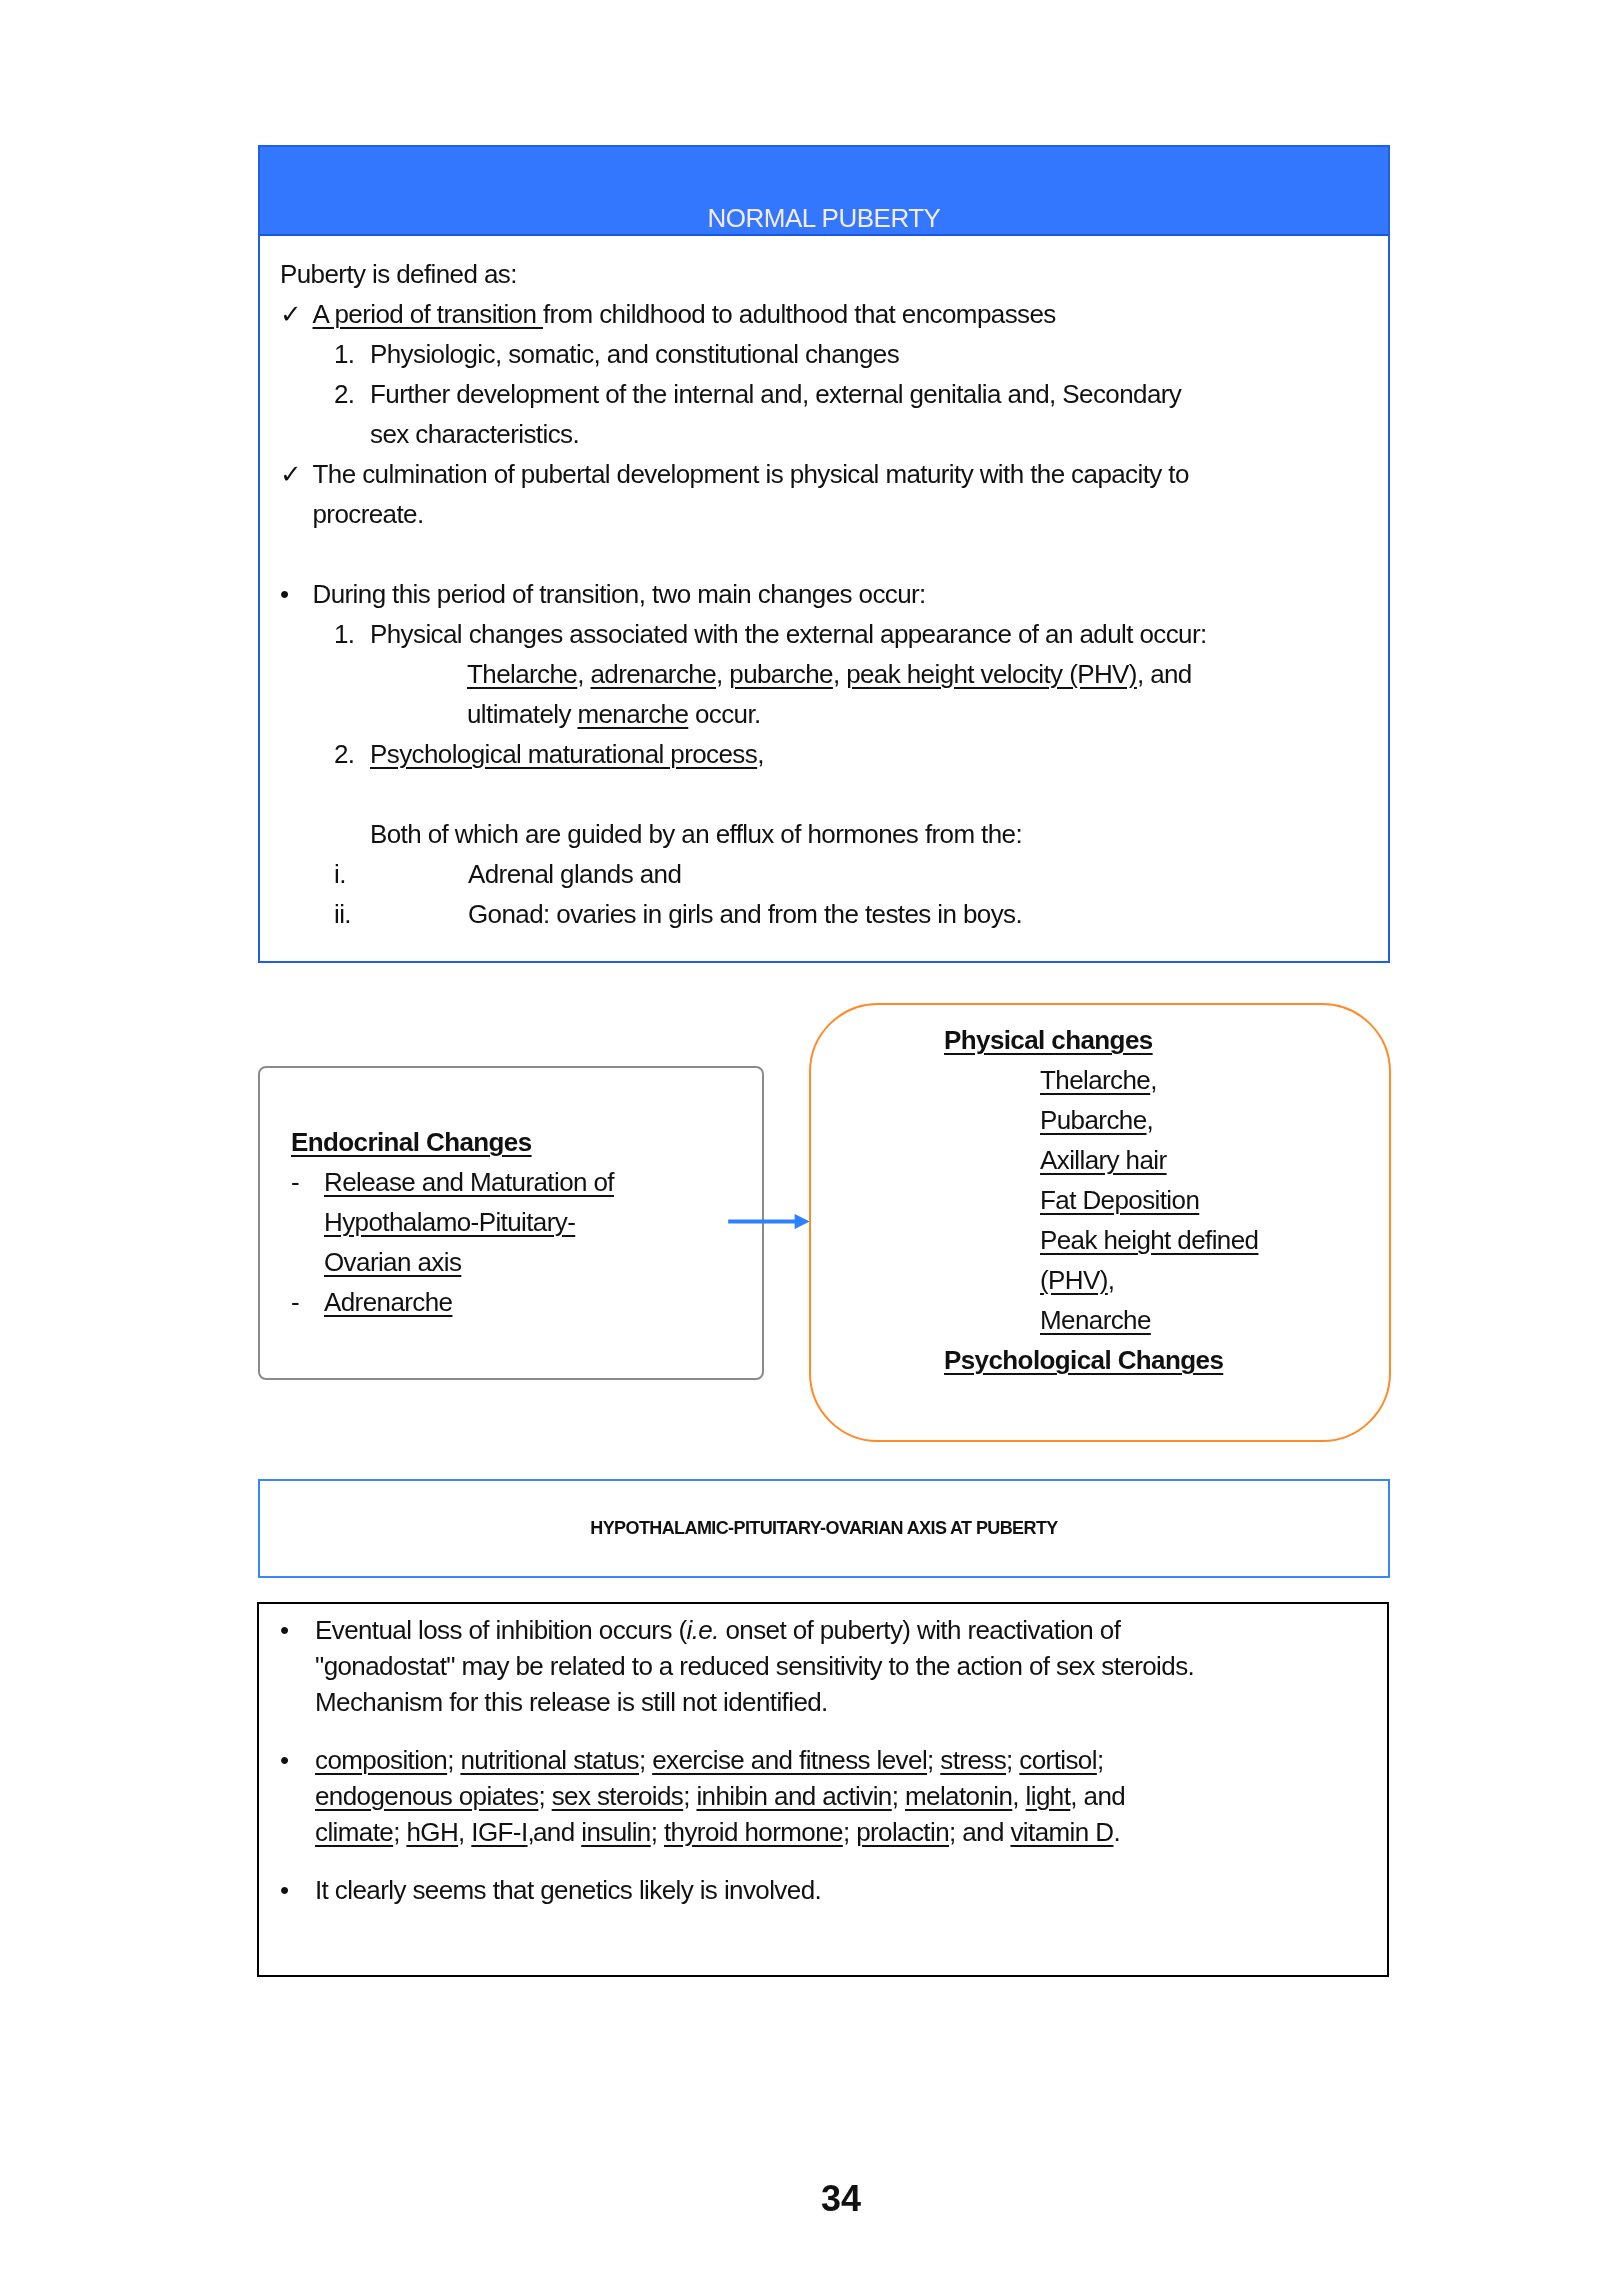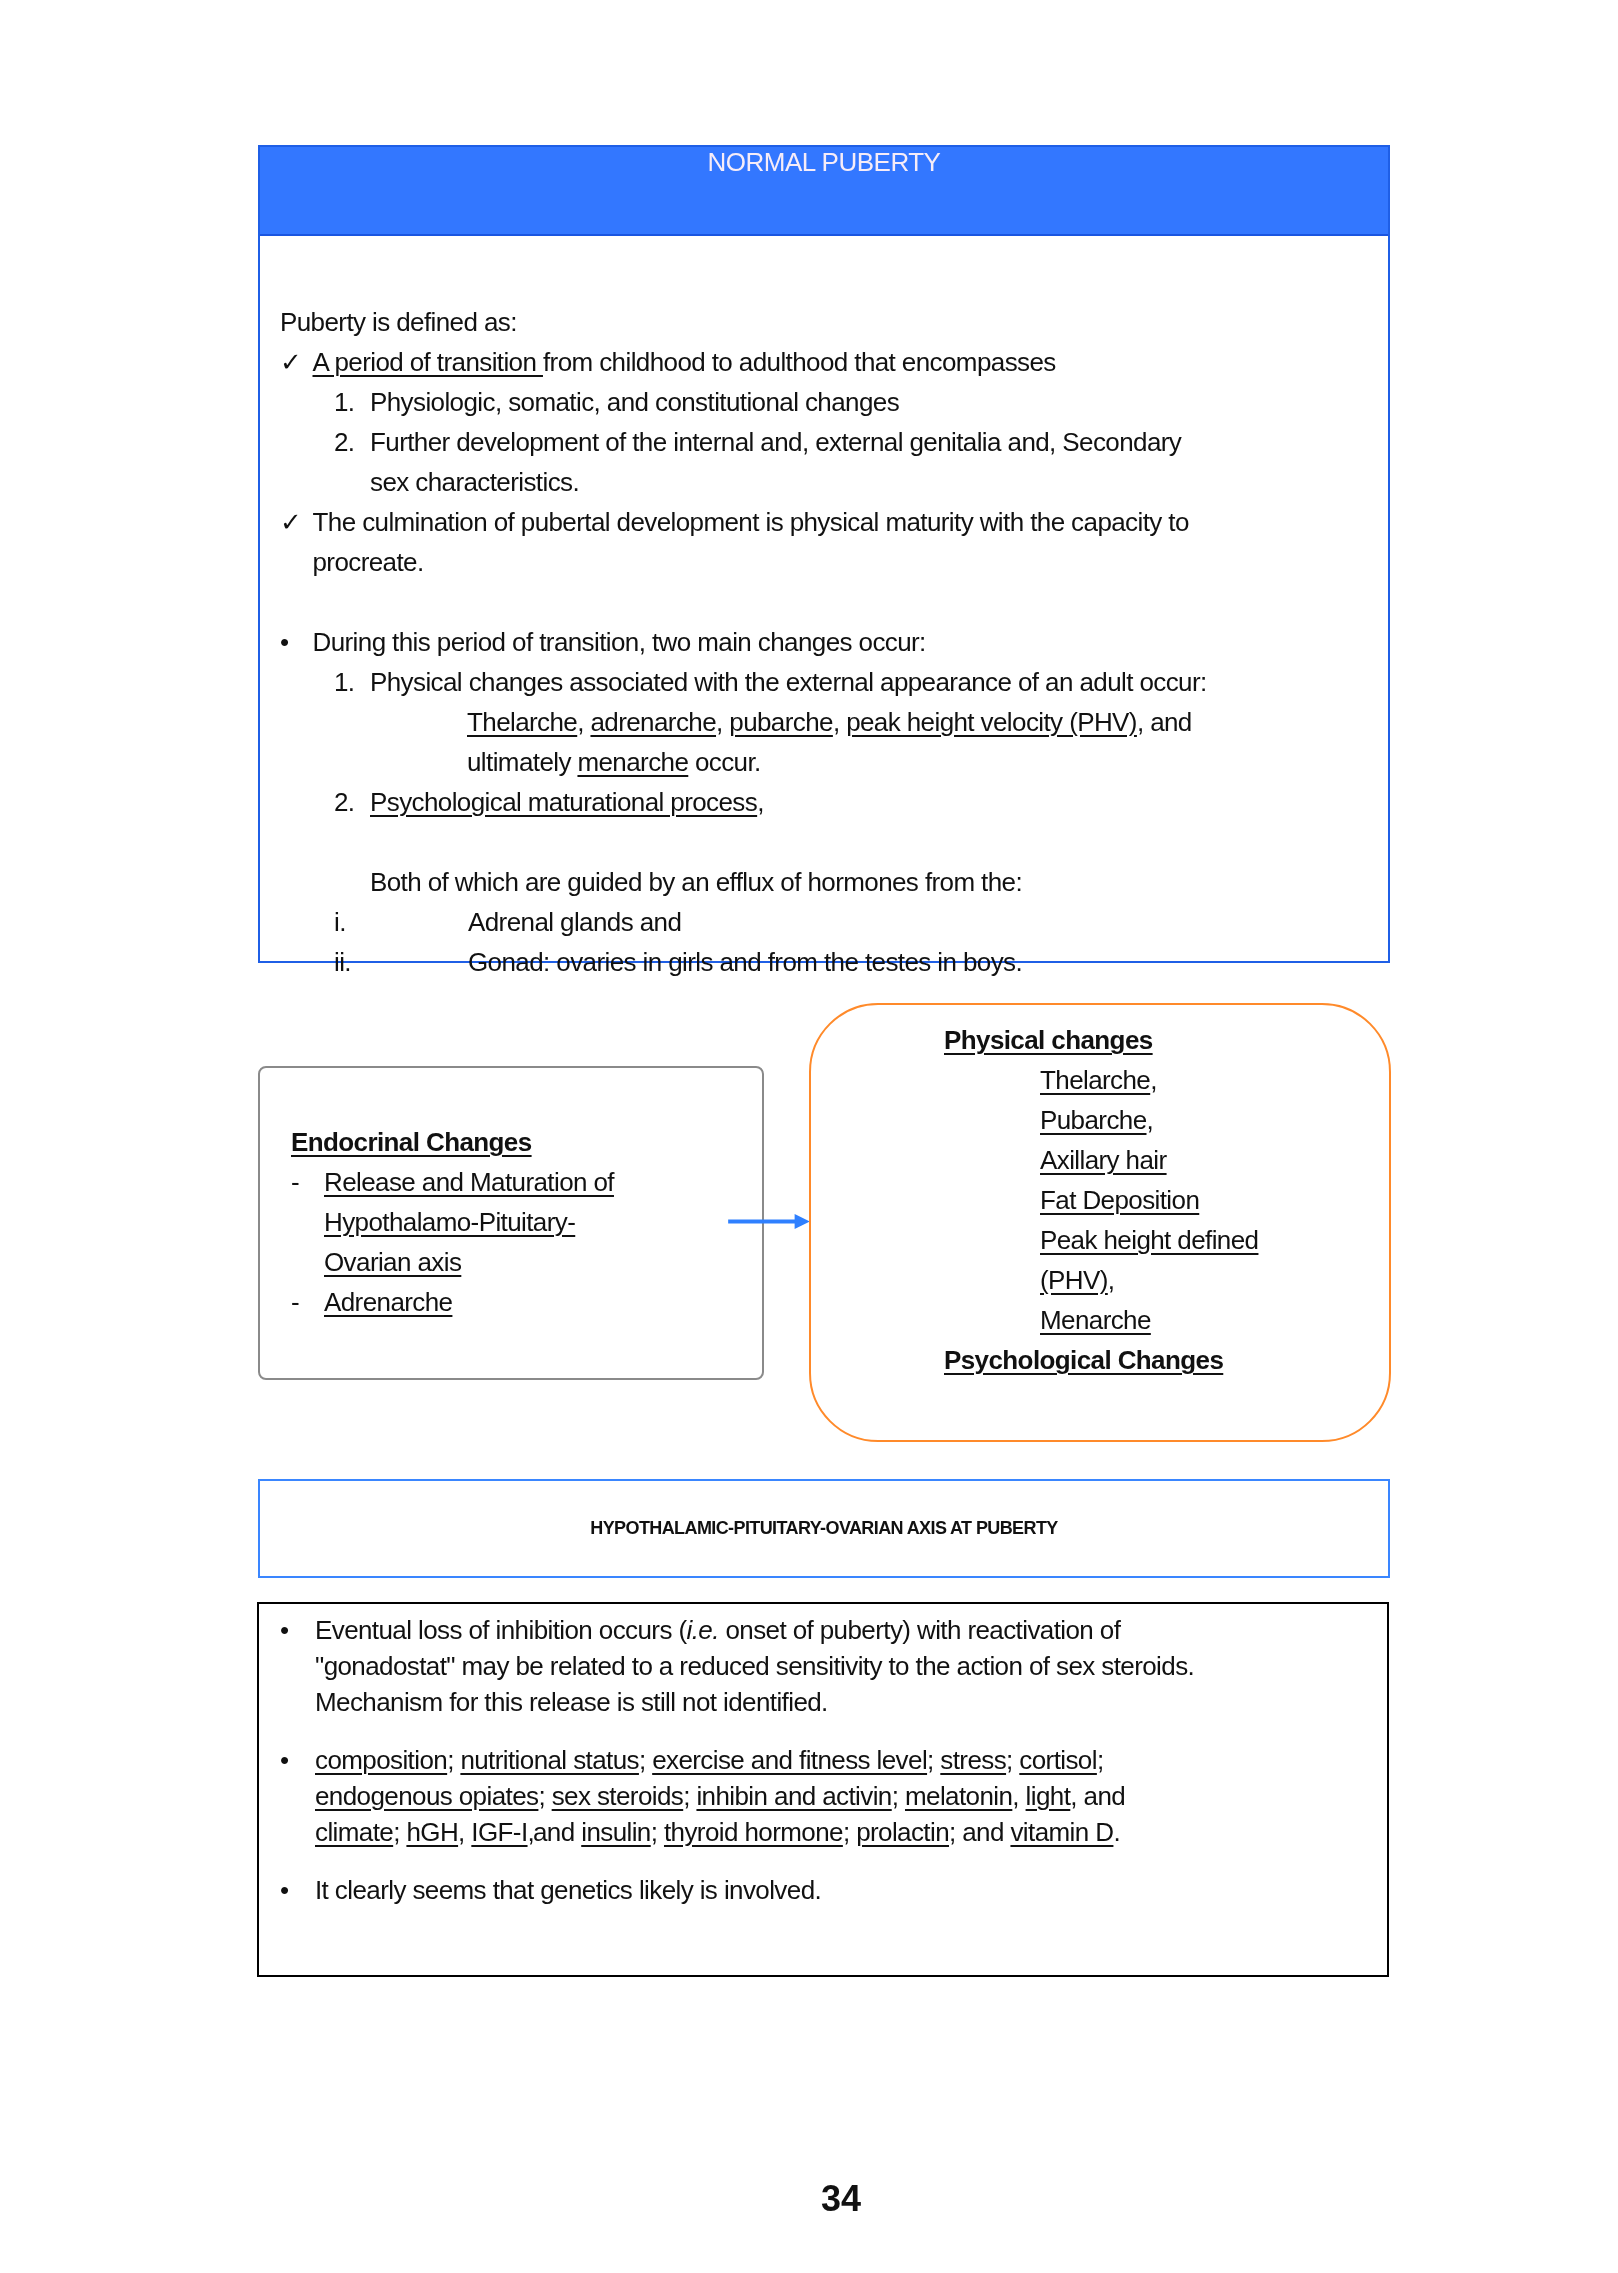--- a/index.html
+++ b/index.html
@@ -5,24 +5,24 @@
   html, body { margin: 0; padding: 0; background: #ffffff; }
   body { width: 1618px; height: 2273px; position: relative; overflow: hidden;
          font-family: "Liberation Sans", "DejaVu Sans", sans-serif; color: #111; }
   .abs { position: absolute; }
   u, .u { text-decoration: underline; text-decoration-thickness: 1.9px; text-underline-offset: 3.8px; }
 
   
   #np-box { left: 258px; top: 145px; width: 1128px; height: 814px;
             border: 2.9px solid #1f5fe6; background: #fff; }
   #np-header { left: 0; top: 0; width: 100%; height: 87px; background: #3377ff;
-               border-bottom: 2.9px solid #1a55e0; display: flex; align-items: flex-start; justify-content: center; }
+               border-bottom: 2.9px solid #1a55e0; display: flex; align-items: flex-end; justify-content: center; }
   #np-header span { color: #f6ecf8; font-size: 26px; letter-spacing: -0.5px; }
   #np-body { position: absolute; left: 20px; top: 107px; right: 19px;
-             font-size: 26px; letter-spacing: -0.6px; line-height: 40px; margin-top: 48px; }
+             font-size: 26px; letter-spacing: -0.6px; line-height: 40px; }
   .line { white-space: nowrap; height: 40px; position: relative; }
   .chk { display: inline-block; width: 32.5px; }
   .num { display: inline-block; width: 36px; }
   .lvl1 { padding-left: 32.5px; }
   .lvl2 { padding-left: 54px; }
   .lvl2-cont { padding-left: 90px; }
   .lvl3 { padding-left: 187px; }
   .roman { display: inline-block; width: 134px; }
 
   

